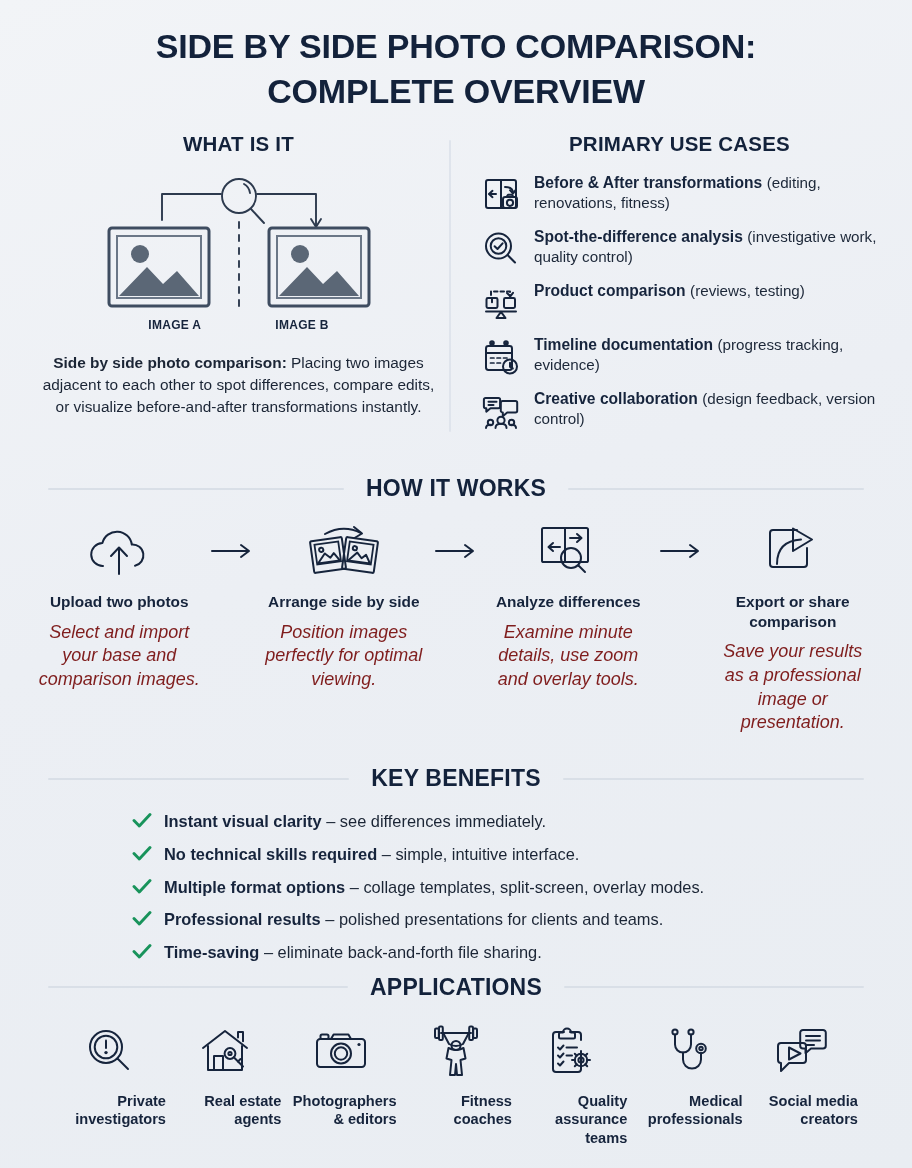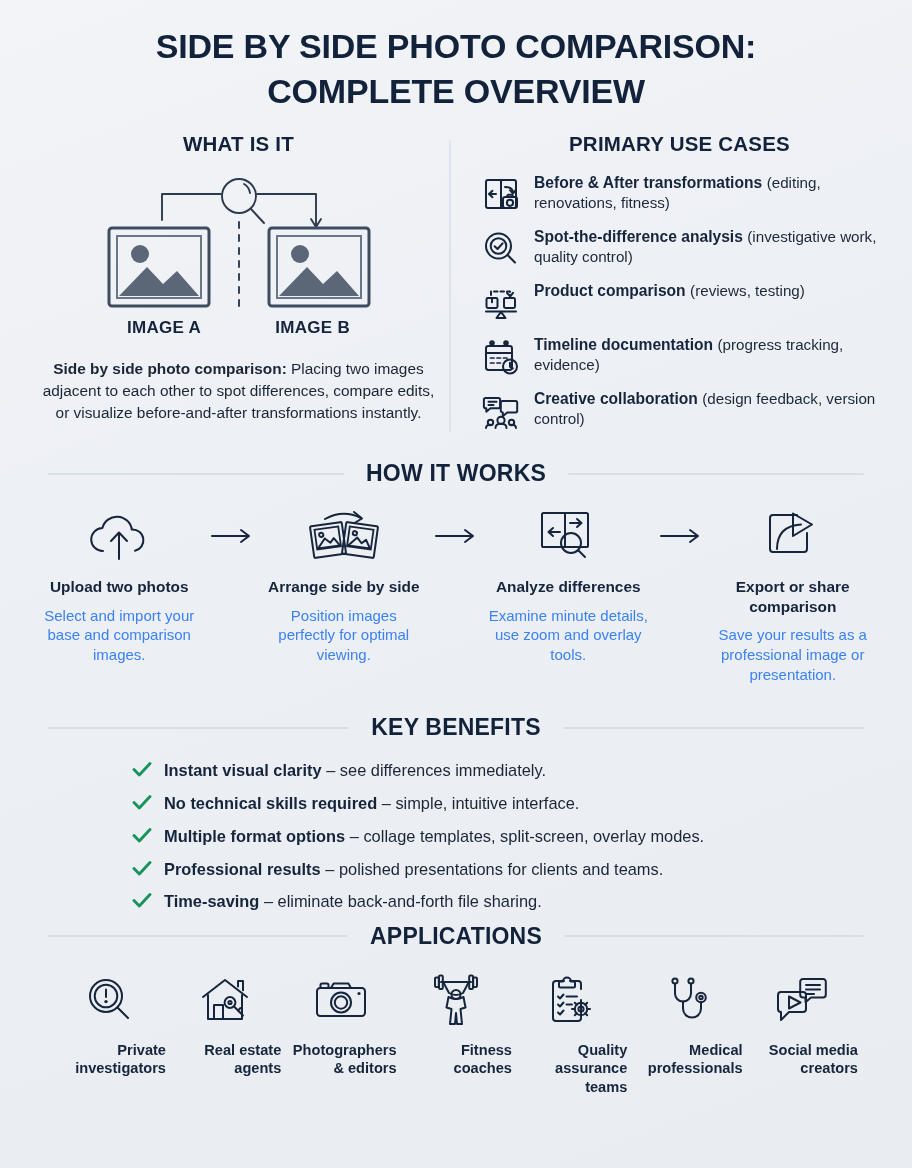--- a/index.html
+++ b/index.html
@@ -62,21 +62,21 @@
   }
 
   
   .diagram { margin-top: 16px; display: flex; justify-content: center; }
 
   .img-labels {
     display: flex;
     justify-content: center;
     gap: 74px;
     margin-top: 6px;
-    font-size: 17px;
+    font-size: 12px;
     font-weight: 700;
     letter-spacing: 0.3px;
     color: #16243c;
   }
 
   .definition {
     margin-top: 20px;
     text-align: center;
     font-size: 15.4px;
     line-height: 1.42;
@@ -123,42 +123,43 @@
   }
   .sec-head .txt {
     font-size: 23px;
     font-weight: 700;
     letter-spacing: 0.2px;
     color: #13223b;
     white-space: nowrap;
   }
 
   
-  .how { margin-top: 18px; }
+  .how { margin-top: 33px; }
   .steps {
     display: flex;
     align-items: flex-start;
     justify-content: center;
     margin-top: 18px;
     padding: 0 10px;
   }
   .step { width: 172px; text-align: center; }
   .step-ic { height: 62px; display: flex; align-items: center; justify-content: center; }
   .step-title {
     margin-top: 10px;
     font-size: 15.4px;
     font-weight: 700;
     line-height: 1.24;
     color: #16243c;
   }
   .step-desc {
     margin-top: 9px;
-    font-size: 15px;
+    font-size: 18px;
     line-height: 1.33;
-    color: #3b82f6;
+    color: #7f1d1d;
+    font-style: italic;
   }
   .step-arrow {
     width: 62px;
     display: flex;
     justify-content: center;
     padding-top: 22px;
     flex: 0 0 62px;
   }
 
   

